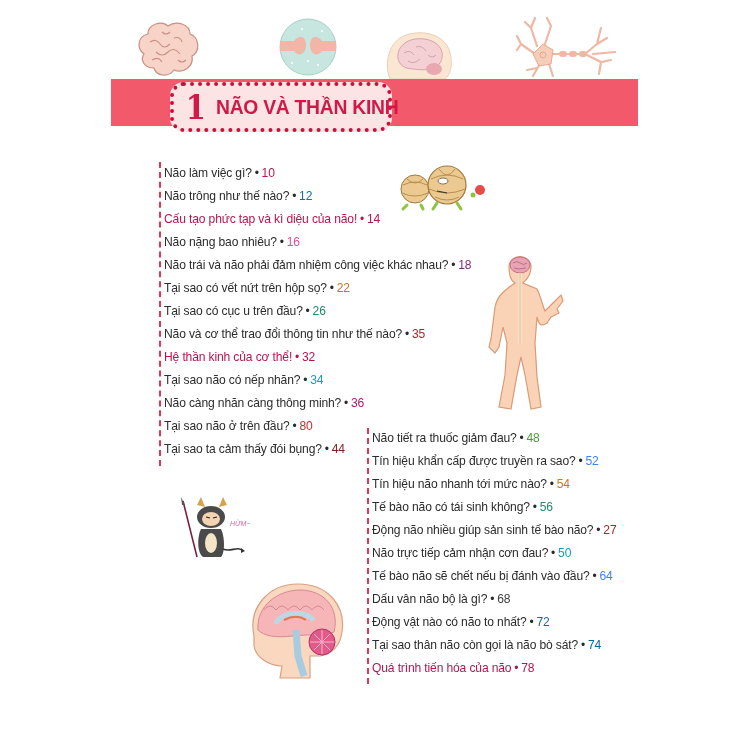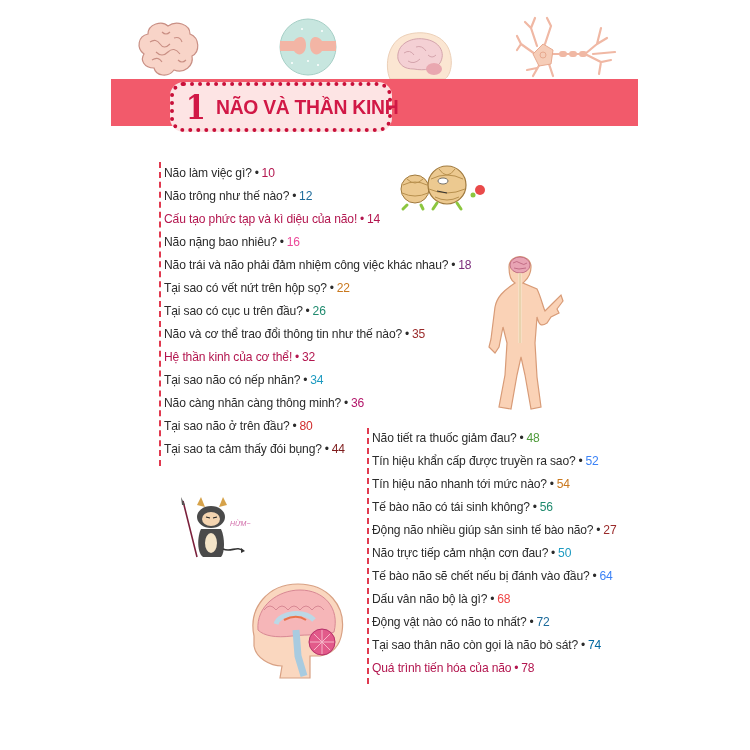--- a/index.html
+++ b/index.html
@@ -209,21 +209,21 @@
   <div class="toc-item" style="top:94px;">
     <span style="color:#2b2b2b">Động não nhiều giúp sản sinh tế bào não?</span><span class="bullet">•</span><span style="color:#9a2a2a">27</span>
   </div>
   <div class="toc-item" style="top:117px;">
     <span style="color:#2b2b2b">Não trực tiếp cảm nhận cơn đau?</span><span class="bullet">•</span><span style="color:#1c9ac0">50</span>
   </div>
   <div class="toc-item" style="top:140px;">
     <span style="color:#2b2b2b">Tế bào não sẽ chết nếu bị đánh vào đầu?</span><span class="bullet">•</span><span style="color:#3b82f6">64</span>
   </div>
   <div class="toc-item" style="top:163px;">
-    <span style="color:#2b2b2b">Dấu vân não bộ là gì?</span><span class="bullet">•</span><span style="color:#ef4444">68</span>
+    <span style="color:#2b2b2b">Dấu vân não bộ là gì?</span><span class="bullet">•</span><span style="color:#404040">68</span>
   </div>
   <div class="toc-item" style="top:186px;">
     <span style="color:#2b2b2b">Động vật nào có não to nhất?</span><span class="bullet">•</span><span style="color:#1c6a9a">72</span>
   </div>
   <div class="toc-item" style="top:209px;">
     <span style="color:#2b2b2b">Tại sao thân não còn gọi là não bò sát?</span><span class="bullet">•</span><span style="color:#0369a1">74</span>
   </div>
   <div class="toc-item" style="top:232px;">
     <span style="color:#b3164f">Quá trình tiến hóa của não</span><span class="bullet" style="color:#b3164f">•</span><span style="color:#b3164f">78</span>
   </div>

